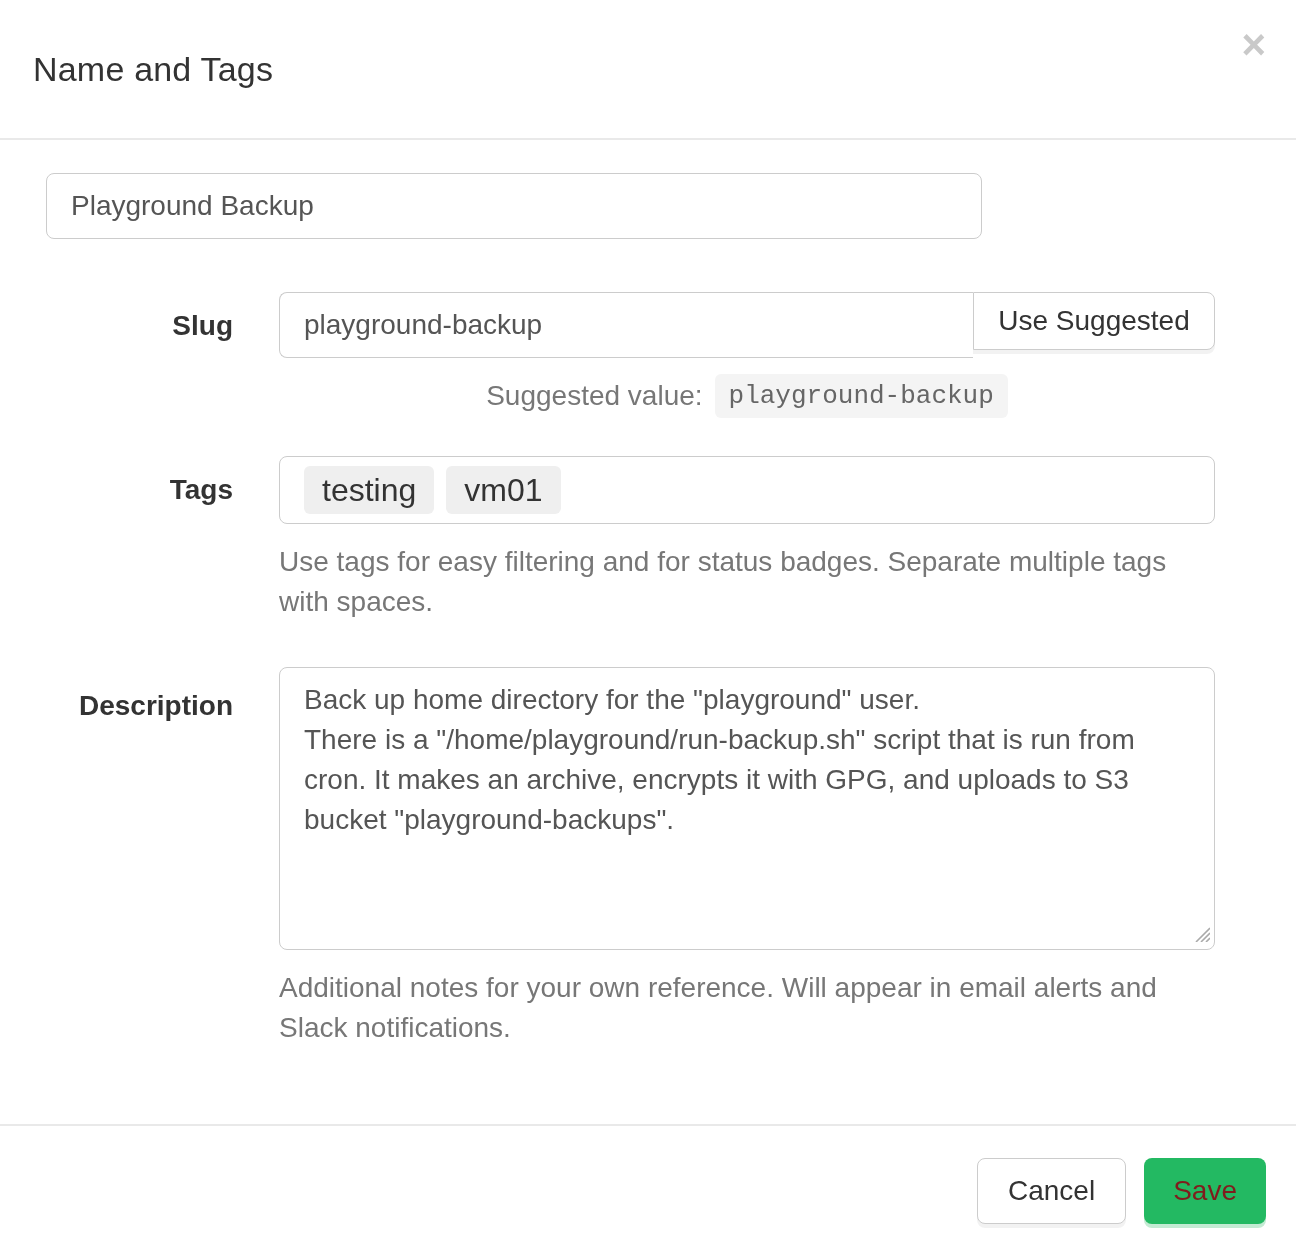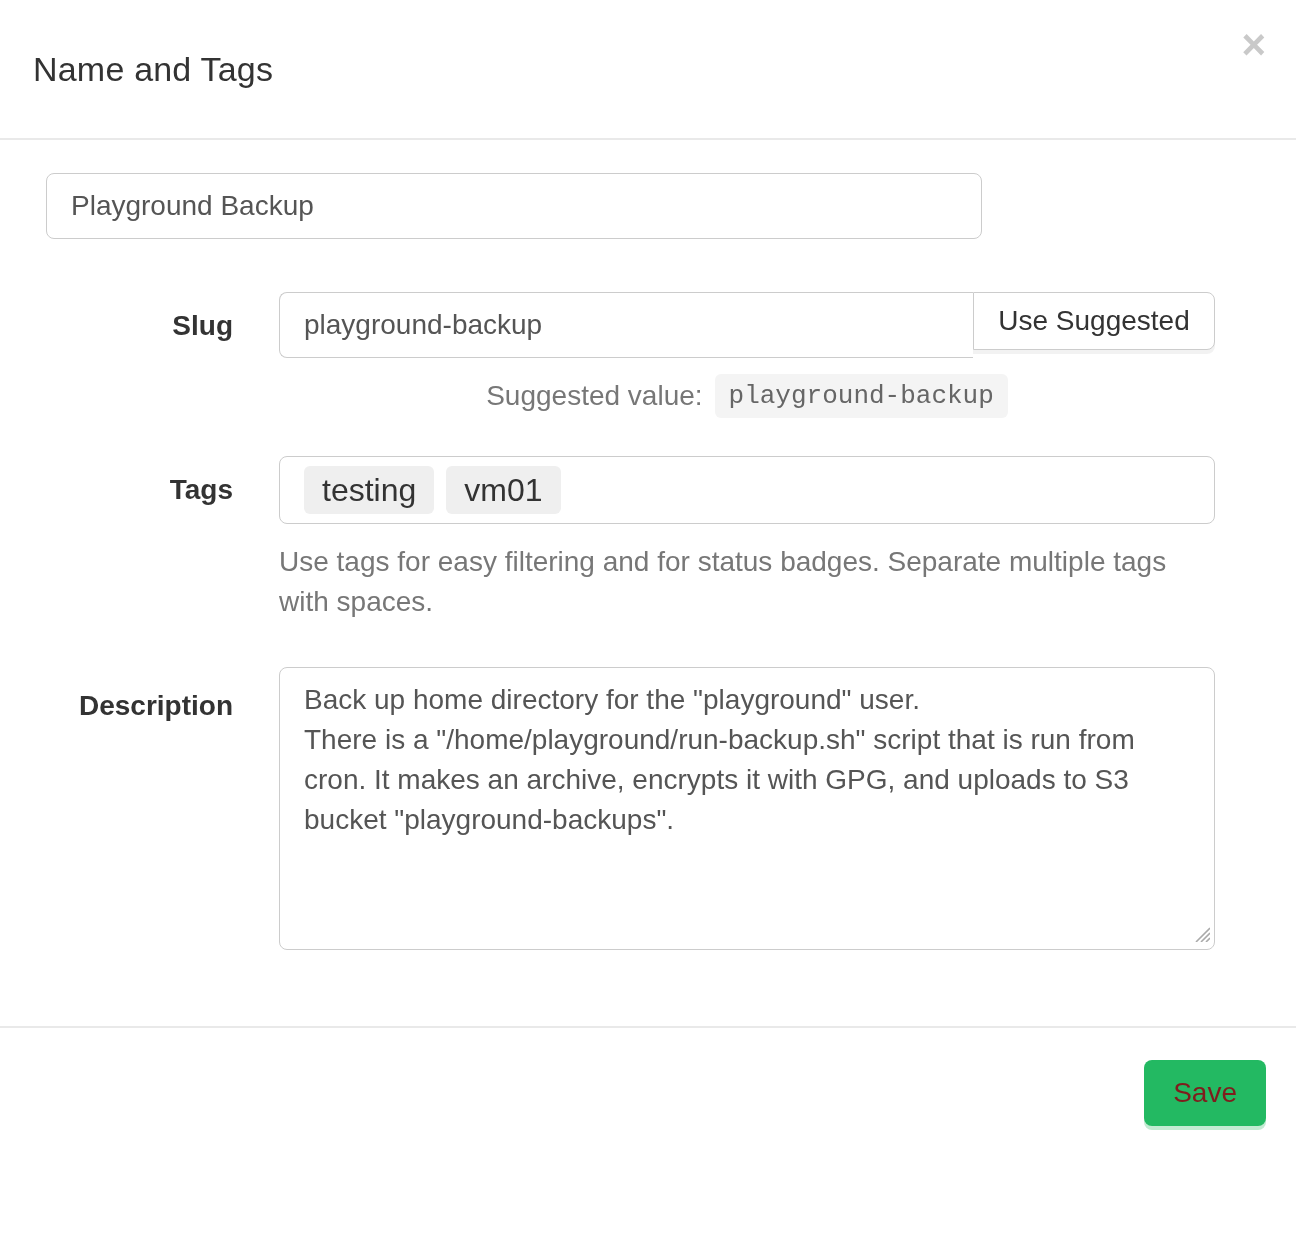--- a/index.html
+++ b/index.html
@@ -172,22 +172,24 @@
       <div class="control-col">
         <div class="textarea-wrap">
           <textarea class="desc-textarea" style="">Back up home directory for the "playground" user.
 There is a "/home/playground/run-backup.sh" script that is run from cron. It makes an archive, encrypts it with GPG, and uploads to S3 bucket "playground-backups".</textarea>
           <svg class="resize-handle" width="18" height="18" viewBox="0 0 18 18">
             <line x1="4" y1="18" x2="18" y2="4" stroke="#aaa" stroke-width="1.6"></line>
             <line x1="9" y1="18" x2="18" y2="9" stroke="#aaa" stroke-width="1.6"></line>
             <line x1="14" y1="18" x2="18" y2="14" stroke="#aaa" stroke-width="1.6"></line>
           </svg>
         </div>
+        <div class="help">Additional notes for your own reference. Will appear in email alerts and Slack notifications.</div>
       </div>
     </div>
 
   </div>
 
   <div class="modal-footer">
+    <button class="btn btn-cancel">Cancel</button>
     <button class="btn btn-save">Save</button>
   </div>
 
 </div>
 
 </body></html>

